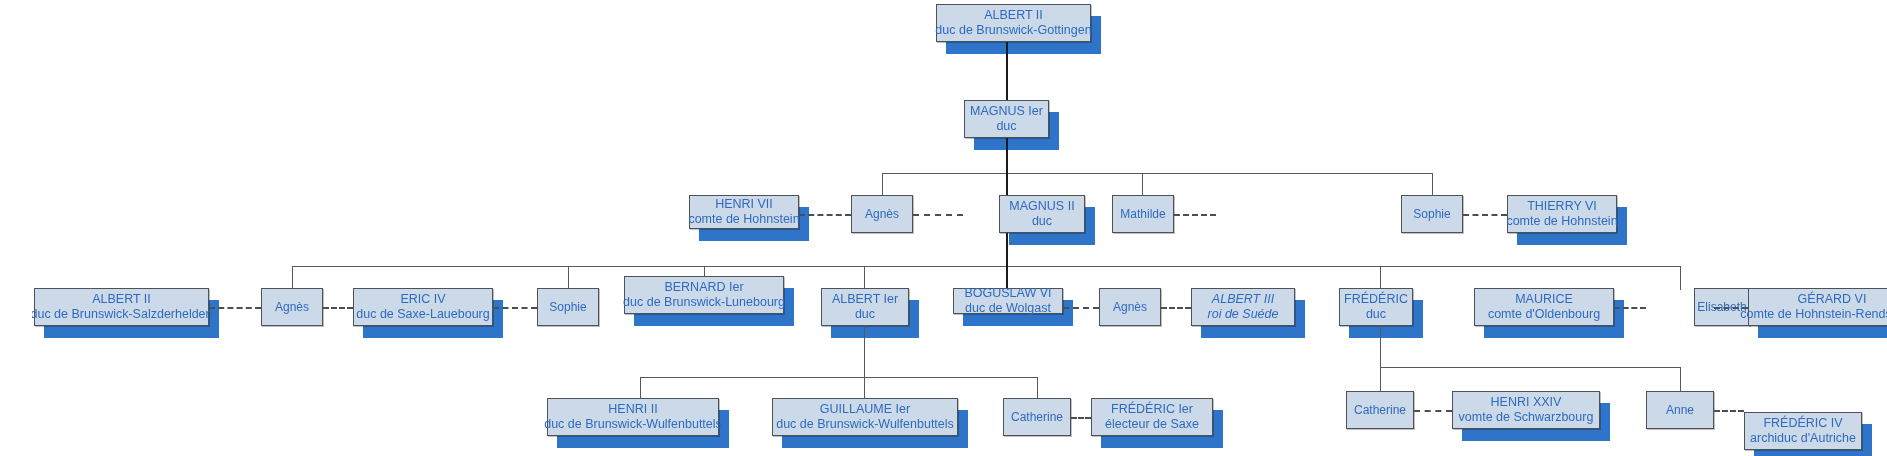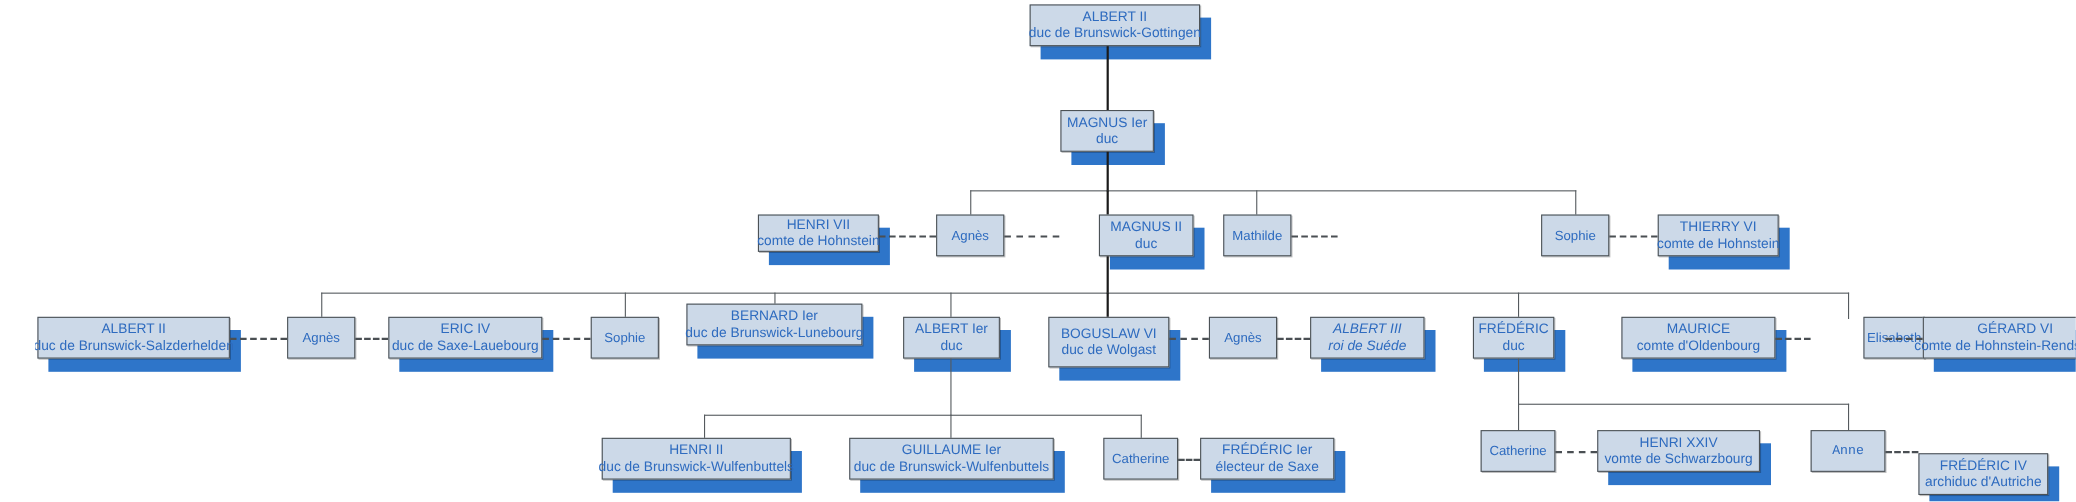--- a/index.html
+++ b/index.html
@@ -168,21 +168,21 @@
   </div>
 
   <div class="node" style="left:789px;top:288px;width:88px;height:38px;">
     <div class="shadow"></div>
     <div class="body">
       <div class="t1">ALBERT Ier</div>
       <div class="t2">duc</div>
     </div>
   </div>
 
-  <div class="node" style="left:921px;top:288px;width:110px;height:46px;padding-left:15px;">
+  <div class="node" style="left:921px;top:288px;width:110px;height:26px;padding-left:15px;">
     <div class="shadow"></div>
     <div class="body">
       <div class="t1">BOGUSLAW VI</div>
       <div class="t2">duc de Wolgast</div>
     </div>
   </div>
   <div class="mar" style="left:1031px;top:307px;width:36px;"></div>
 
   <div class="node small" style="left:1067px;top:288px;width:62px;height:38px;">
     <div class="body">
@@ -281,21 +281,21 @@
   <div class="mar" style="left:1382px;top:410px;width:38px;"></div>
 
   <div class="node" style="left:1420px;top:391px;width:148px;height:38px;">
     <div class="shadow"></div>
     <div class="body">
       <div class="t1">HENRI XXIV</div>
       <div class="t2">vomte de Schwarzbourg</div>
     </div>
   </div>
 
-  <div class="node small" style="left:1614px;top:391px;width:68px;height:38px;font-family:Liberation Mono, monospace;">
+  <div class="node small" style="left:1614px;top:391px;width:68px;height:38px;">
     <div class="body">
       <div class="t1">Anne</div>
     </div>
   </div>
   <div class="mar" style="left:1682px;top:410px;width:30px;"></div>
 
   <div class="node" style="left:1712px;top:412px;width:118px;height:38px;">
     <div class="shadow"></div>
     <div class="body">
       <div class="t1">FRÉDÉRIC IV</div>

